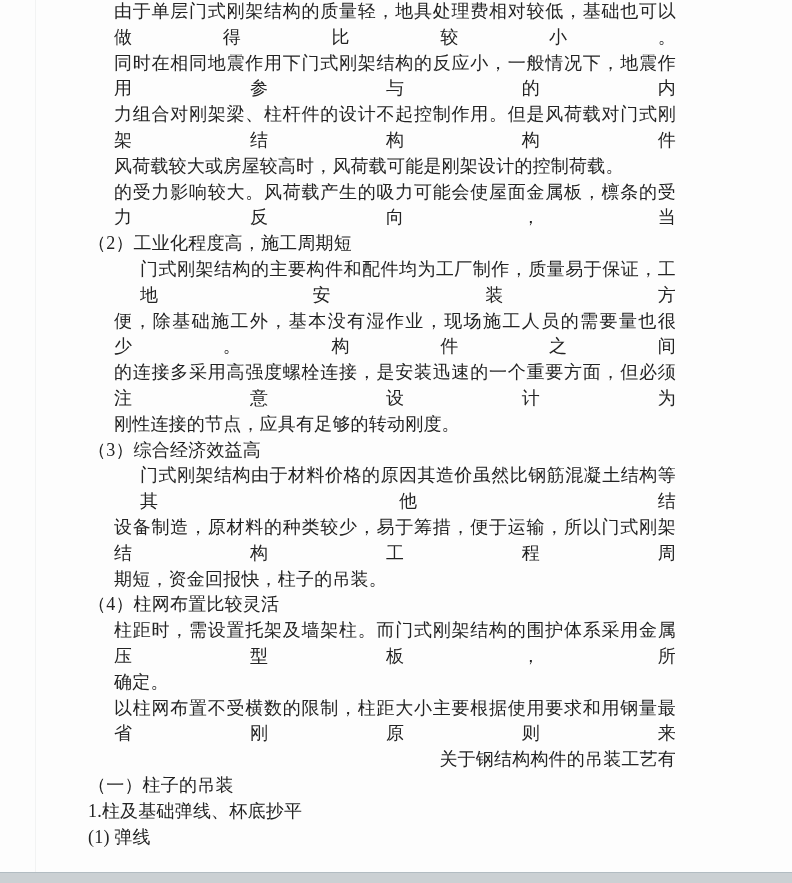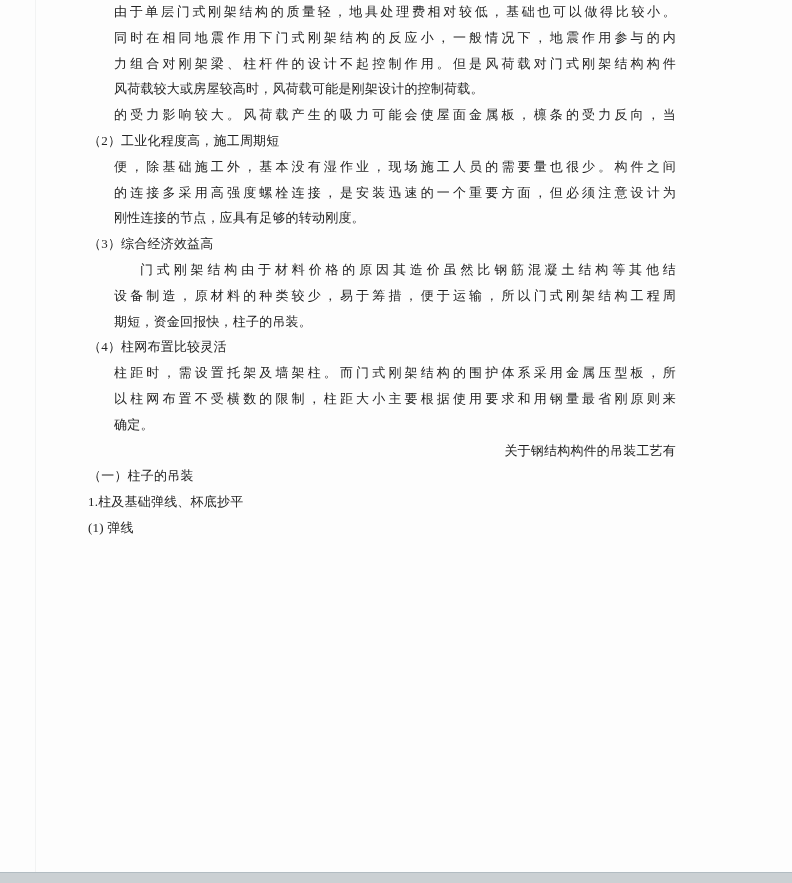--- a/index.html
+++ b/index.html
@@ -28,21 +28,21 @@
     height: 873px;
     background: rgba(120, 125, 130, 0.08);
   }
   .text-block {
     position: absolute;
     left: 88px;
     top: -1px;
     width: 588px;
   }
   .line {
-    font-size: 13px;
+    font-size: 18px;
     line-height: 25.8px;
     color: var(--text-color, #232323);
     text-align: left;
     letter-spacing: 0.2px;
   }
   .line.just {
     text-align: justify;
     text-align-last: justify;
   }
   .ind-body { padding-left: 26px; }
@@ -63,30 +63,31 @@
 
 <div class="page">
   <div class="page-left-edge"></div>
   <div class="text-block" id="text-block">
       <div class="line ind-body just">由于单层门式刚架结构的质量轻，地具处理费相对较低，基础也可以做得比较小。</div>
       <div class="line ind-body just">同时在相同地震作用下门式刚架结构的反应小，一般情况下，地震作用参与的内</div>
       <div class="line ind-body just">力组合对刚架梁、柱杆件的设计不起控制作用。但是风荷载对门式刚架结构构件</div>
       <div class="line ind-body">风荷载较大或房屋较高时，风荷载可能是刚架设计的控制荷载。</div>
       <div class="line ind-body just">的受力影响较大。风荷载产生的吸力可能会使屋面金属板，檩条的受力反向，当</div>
       <div class="line">（2）工业化程度高，施工周期短</div>
+      <div class="line ind-a just">门式刚架结构的主要构件和配件均为工厂制作，质量易于保证，工地安装方</div>
       <div class="line ind-body just">便，除基础施工外，基本没有湿作业，现场施工人员的需要量也很少。构件之间</div>
       <div class="line ind-body just">的连接多采用高强度螺栓连接，是安装迅速的一个重要方面，但必须注意设计为</div>
       <div class="line ind-body">刚性连接的节点，应具有足够的转动刚度。</div>
       <div class="line">（3）综合经济效益高</div>
       <div class="line ind-a just">门式刚架结构由于材料价格的原因其造价虽然比钢筋混凝土结构等其他结</div>
       <div class="line ind-body just">设备制造，原材料的种类较少，易于筹措，便于运输，所以门式刚架结构工程周</div>
       <div class="line ind-body">期短，资金回报快，柱子的吊装。</div>
       <div class="line">（4）柱网布置比较灵活</div>
       <div class="line ind-body just">柱距时，需设置托架及墙架柱。而门式刚架结构的围护体系采用金属压型板，所</div>
+      <div class="line ind-body">确定。</div>
       <div class="line ind-body just">以柱网布置不受横数的限制，柱距大小主要根据使用要求和用钢量最省刚原则来</div>
-      <div class="line ind-body">确定。</div>
       <div class="line ind-a">关于钢结构构件的吊装工艺有</div>
       <div class="line">（一）柱子的吊装</div>
       <div class="line">1.柱及基础弹线、杯底抄平</div>
       <div class="line">(1) 弹线</div>
     </div>
   <div class="footer-bar"></div>
 </div>
 
 </body></html>

